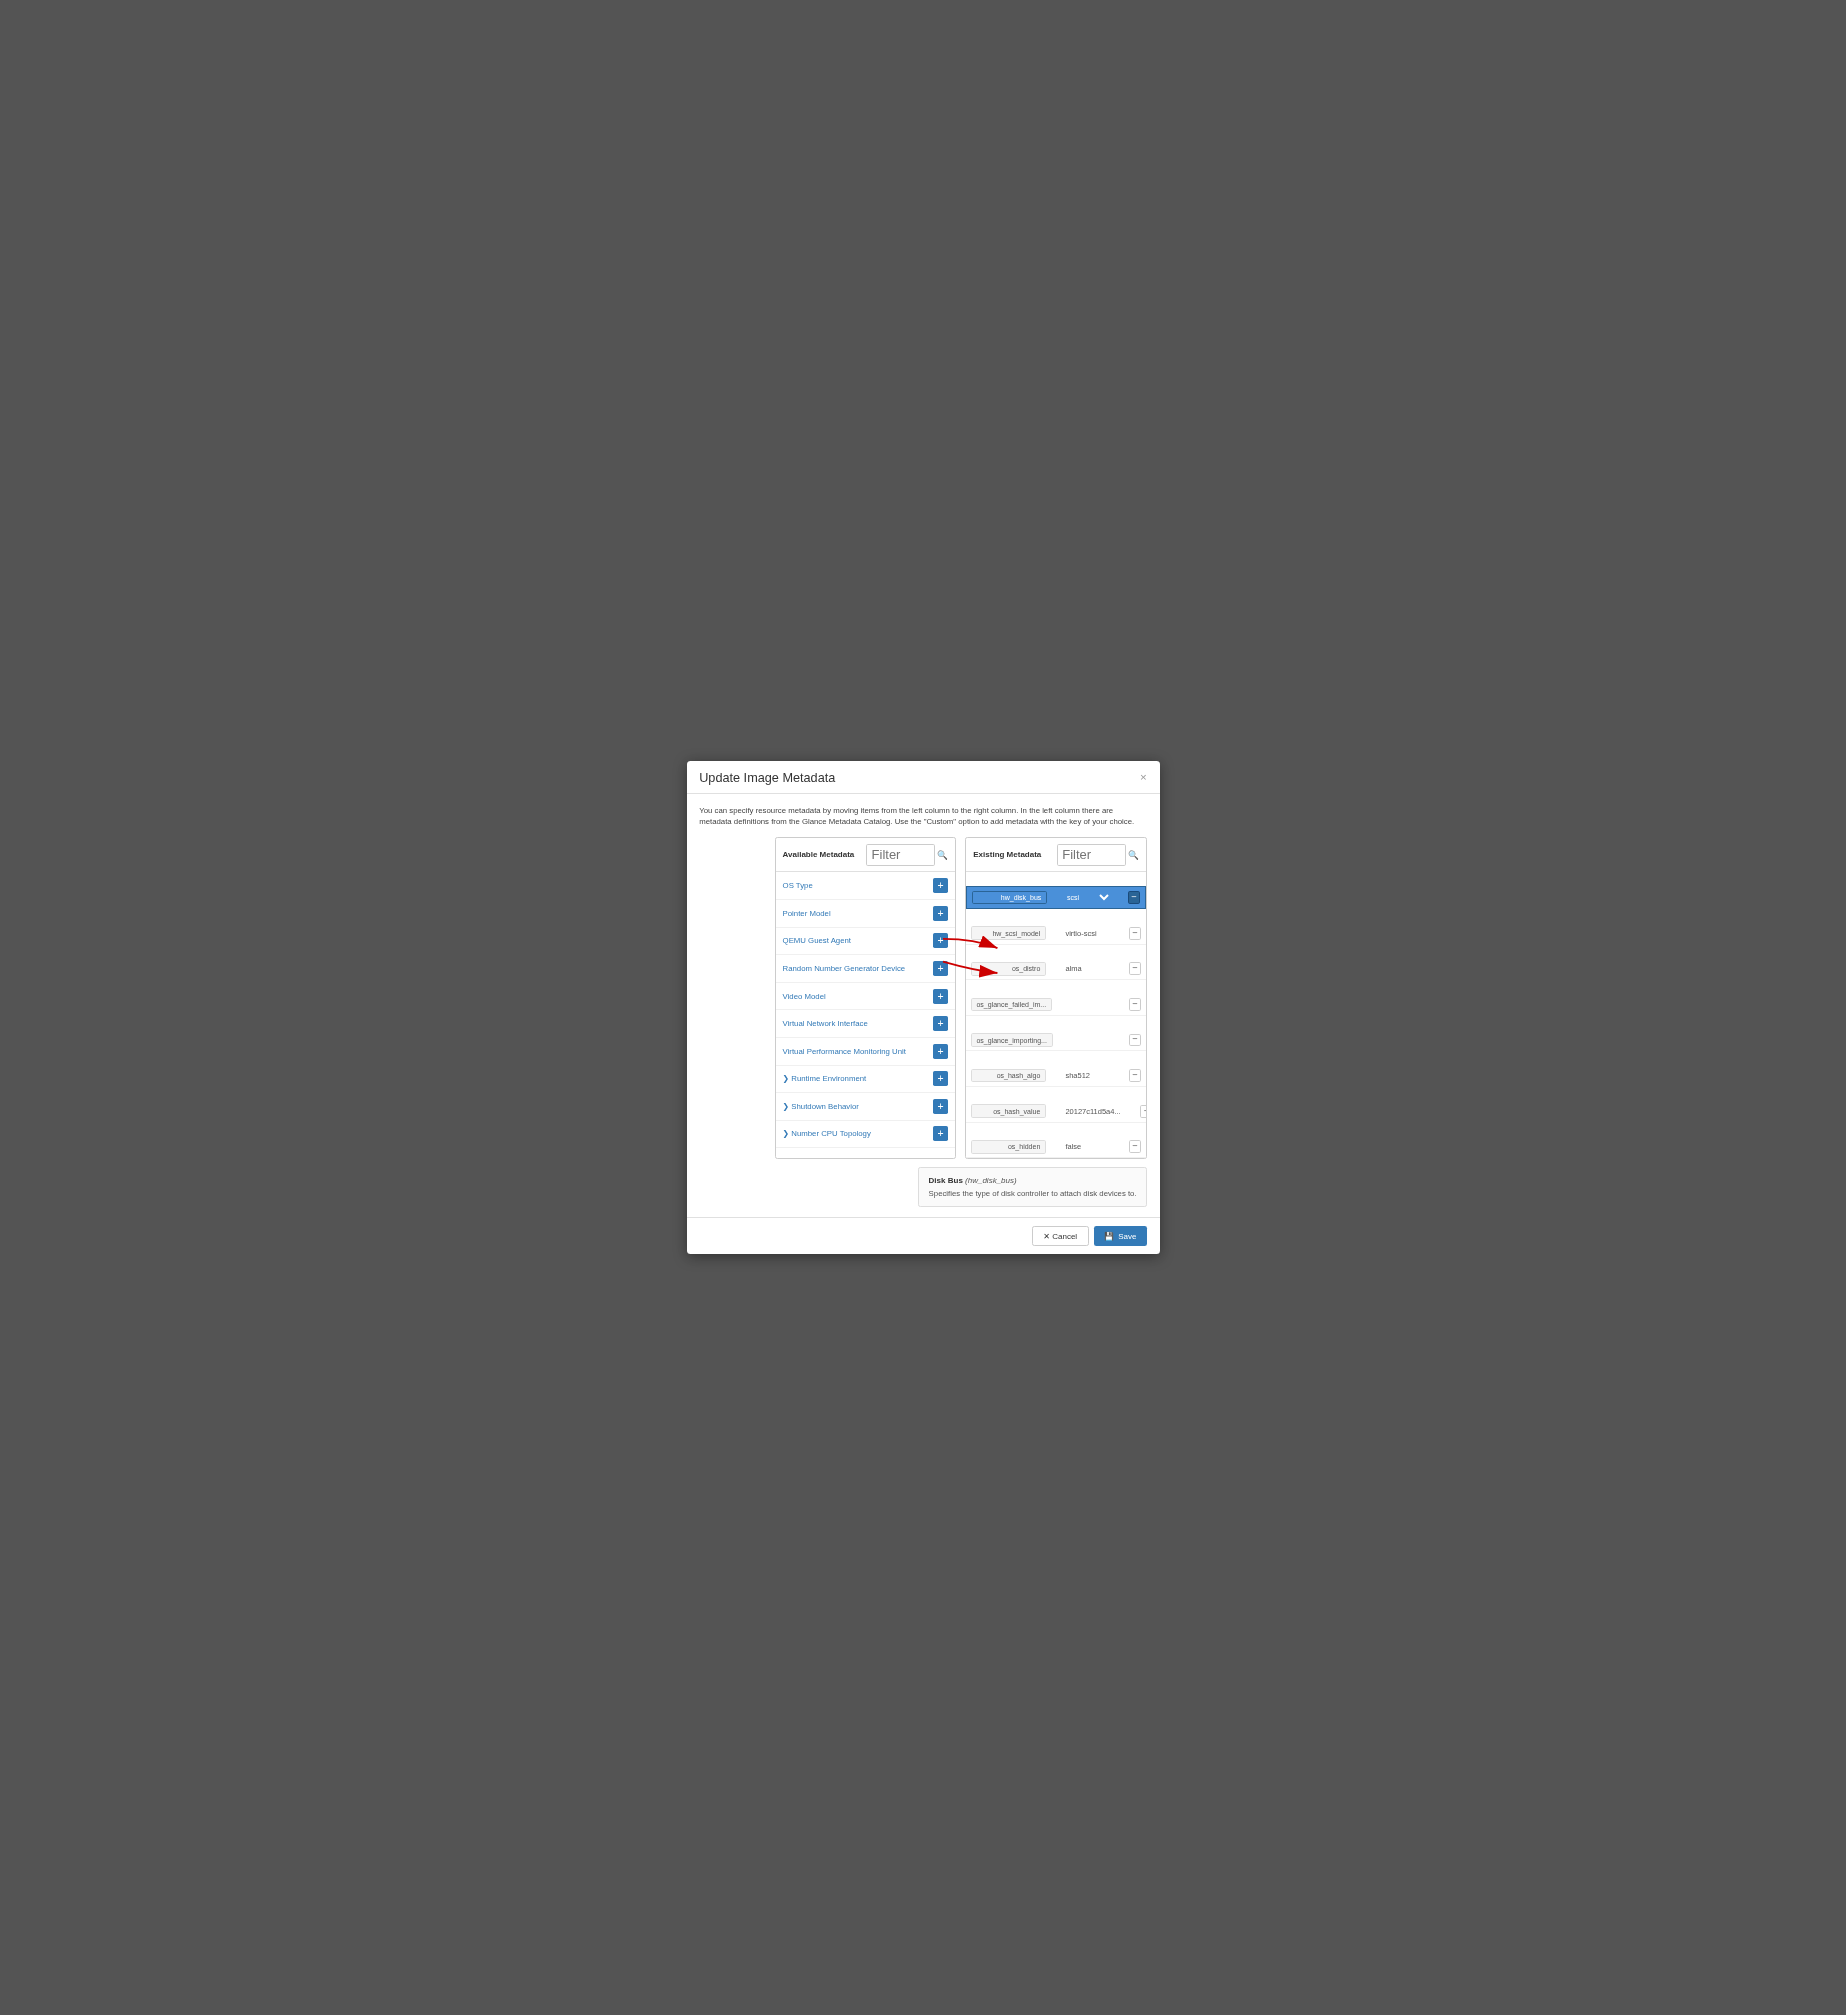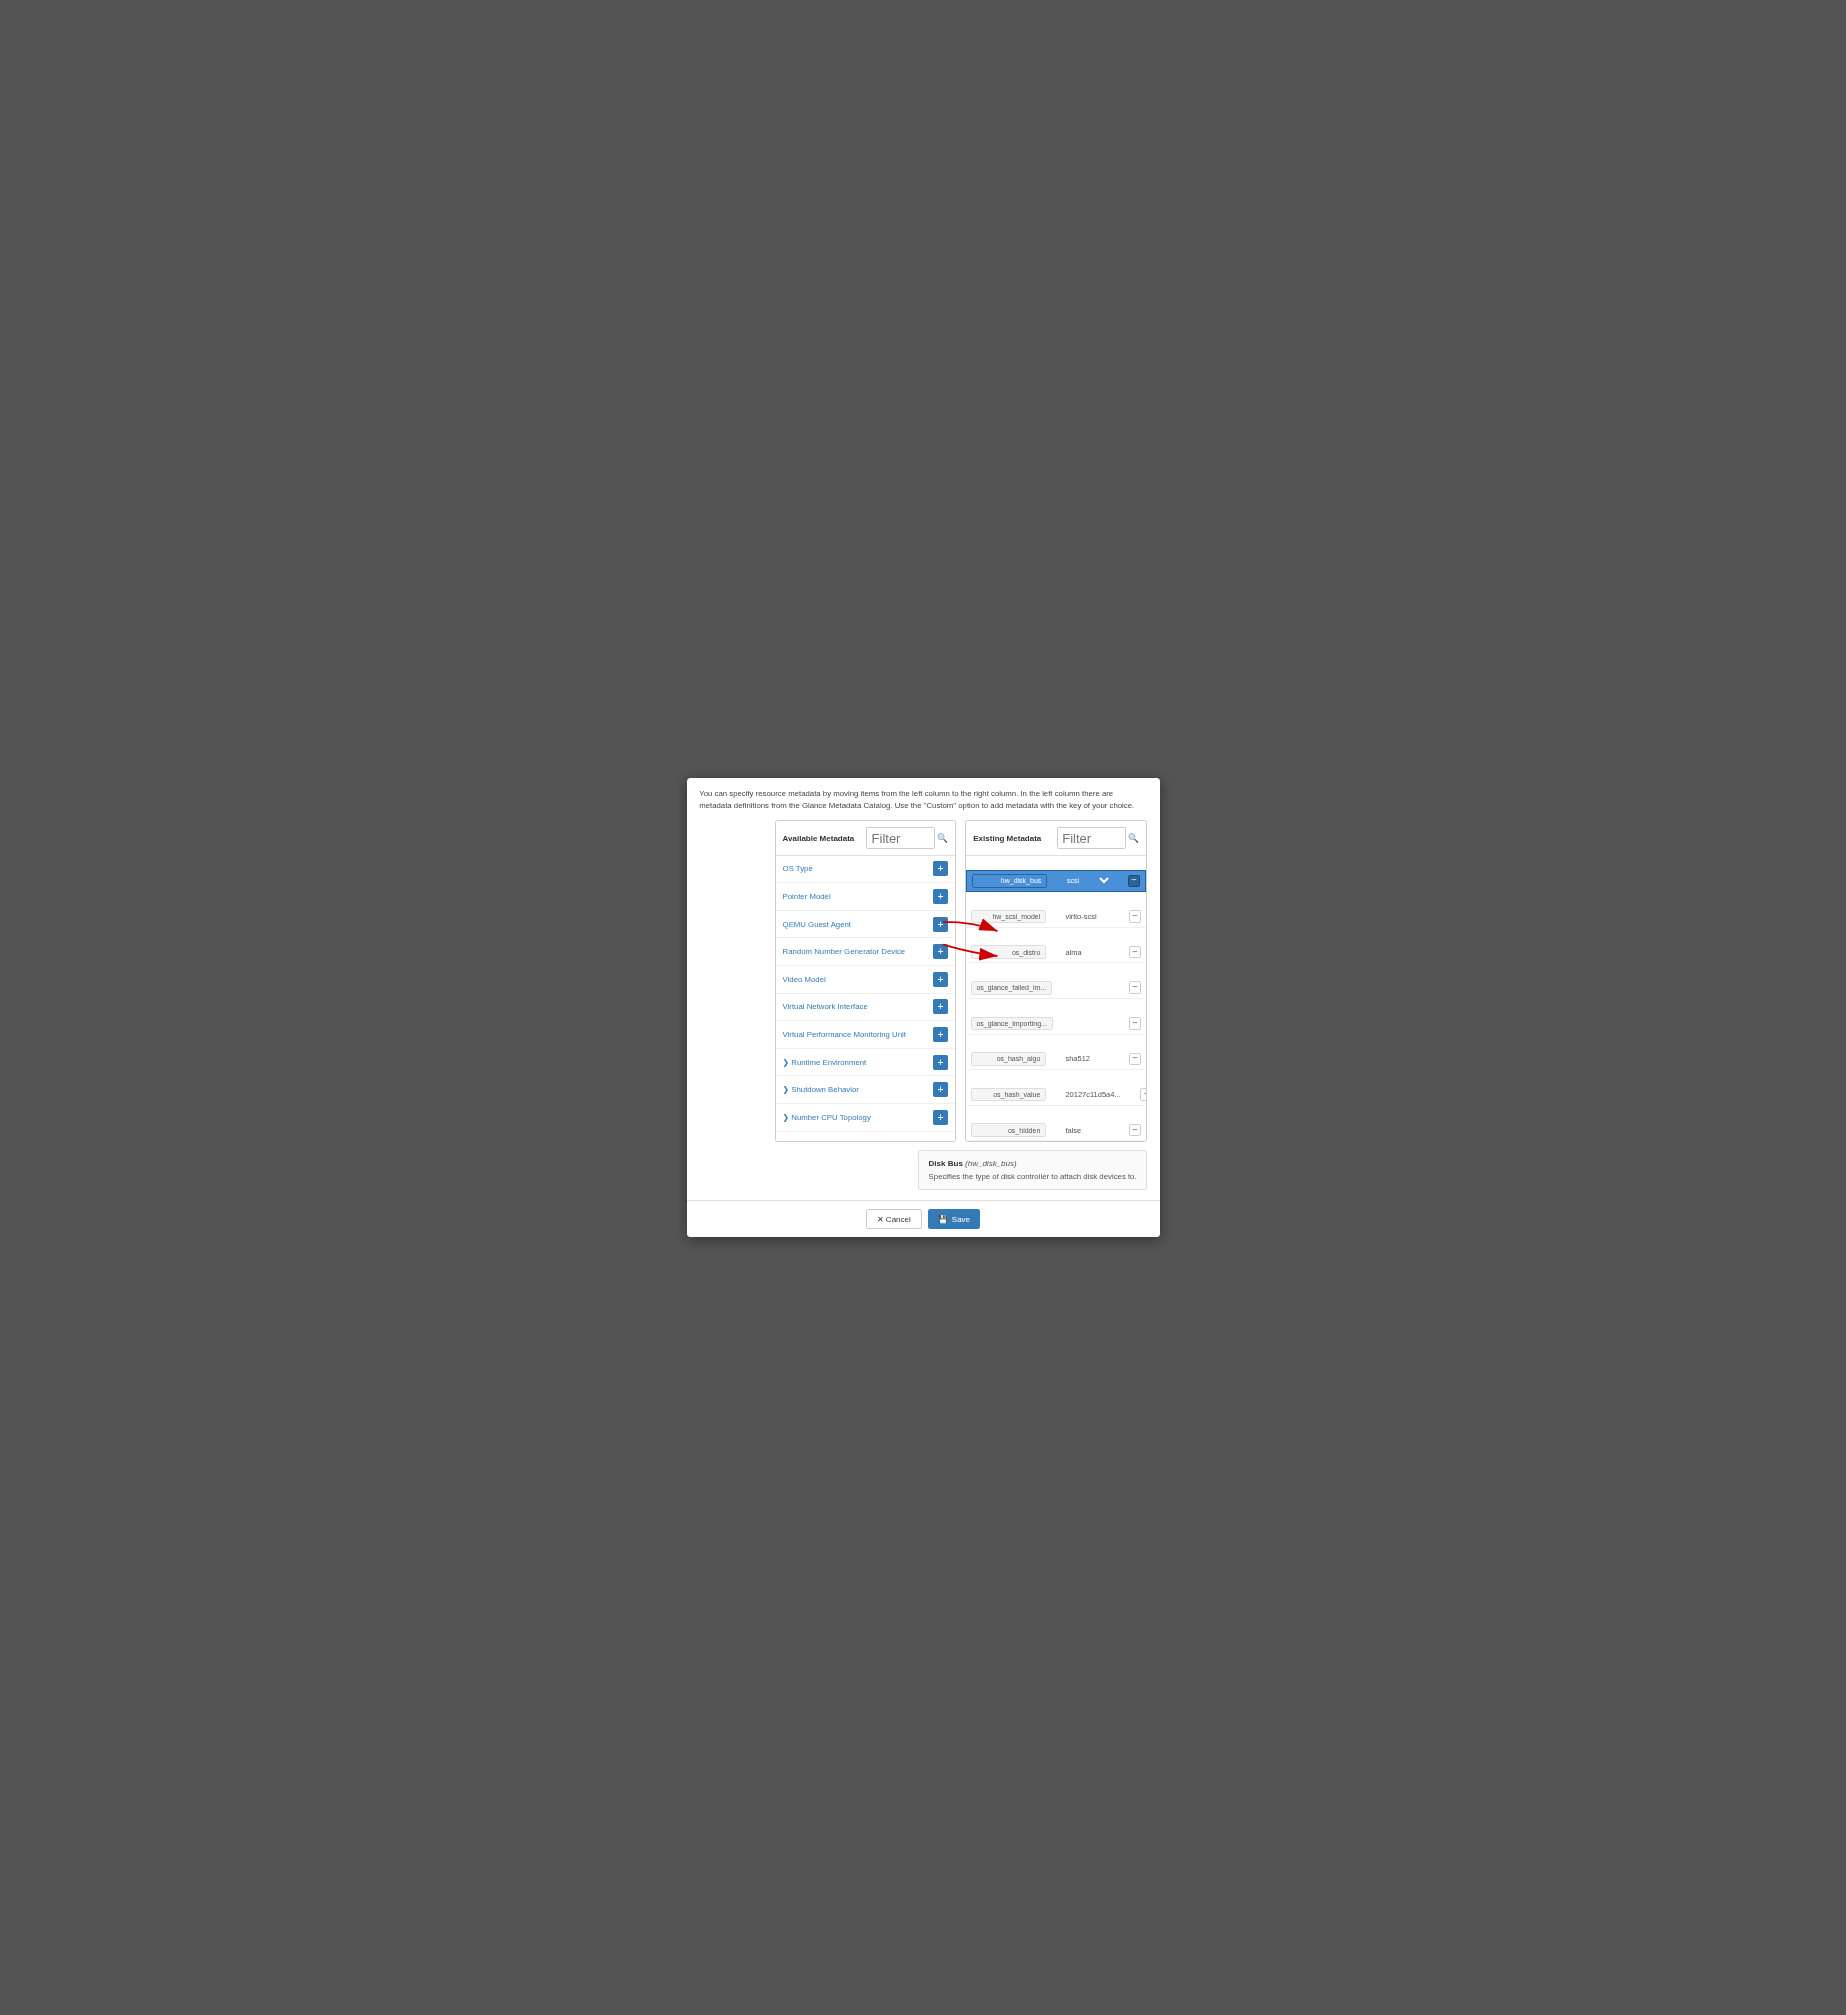--- a/index.html
+++ b/index.html
@@ -227,21 +227,21 @@
       color: #555;
     }
     .desc-text {
       font-size: 7.8px;
       color: #555;
     }
     .modal-footer {
       padding: 8px 12.7px;
       border-top: 0.6px solid #e0e0e0;
       display: flex;
-      justify-content: center;
+      justify-content: flex-end;
       gap: 5.8px;
     }
     .btn-cancel {
       background: #fff;
       color: #333;
       border: 0.6px solid #ccc;
       border-radius: 2.3px;
       padding: 4.6px 10.4px;
       font-size: 8px;
       cursor: pointer;
@@ -267,20 +267,24 @@
       pointer-events: none;
       z-index: 10;
     }
   </style>
 </head>
 <body>
 
 <div class="modal-overlay">
   <div class="modal">
 
+    <div class="modal-header">
+      <h2 class="modal-title">Update Image Metadata</h2>
+      <button class="modal-close">×</button>
+    </div>
 
     <div class="modal-body">
       <p class="description">You can specify resource metadata by moving items from the left column to the right column. In the left column there are metadata definitions from the Glance Metadata Catalog. Use the "Custom" option to add metadata with the key of your choice.</p>
 
       <div class="columns-row">
 
         <svg class="arrows-overlay" viewBox="0 0 820 420" xmlns="http://www.w3.org/2000/svg">
 
           <defs>
             <marker id="arrowhead" markerWidth="10" markerHeight="7" refX="10" refY="3.5" orient="auto">

